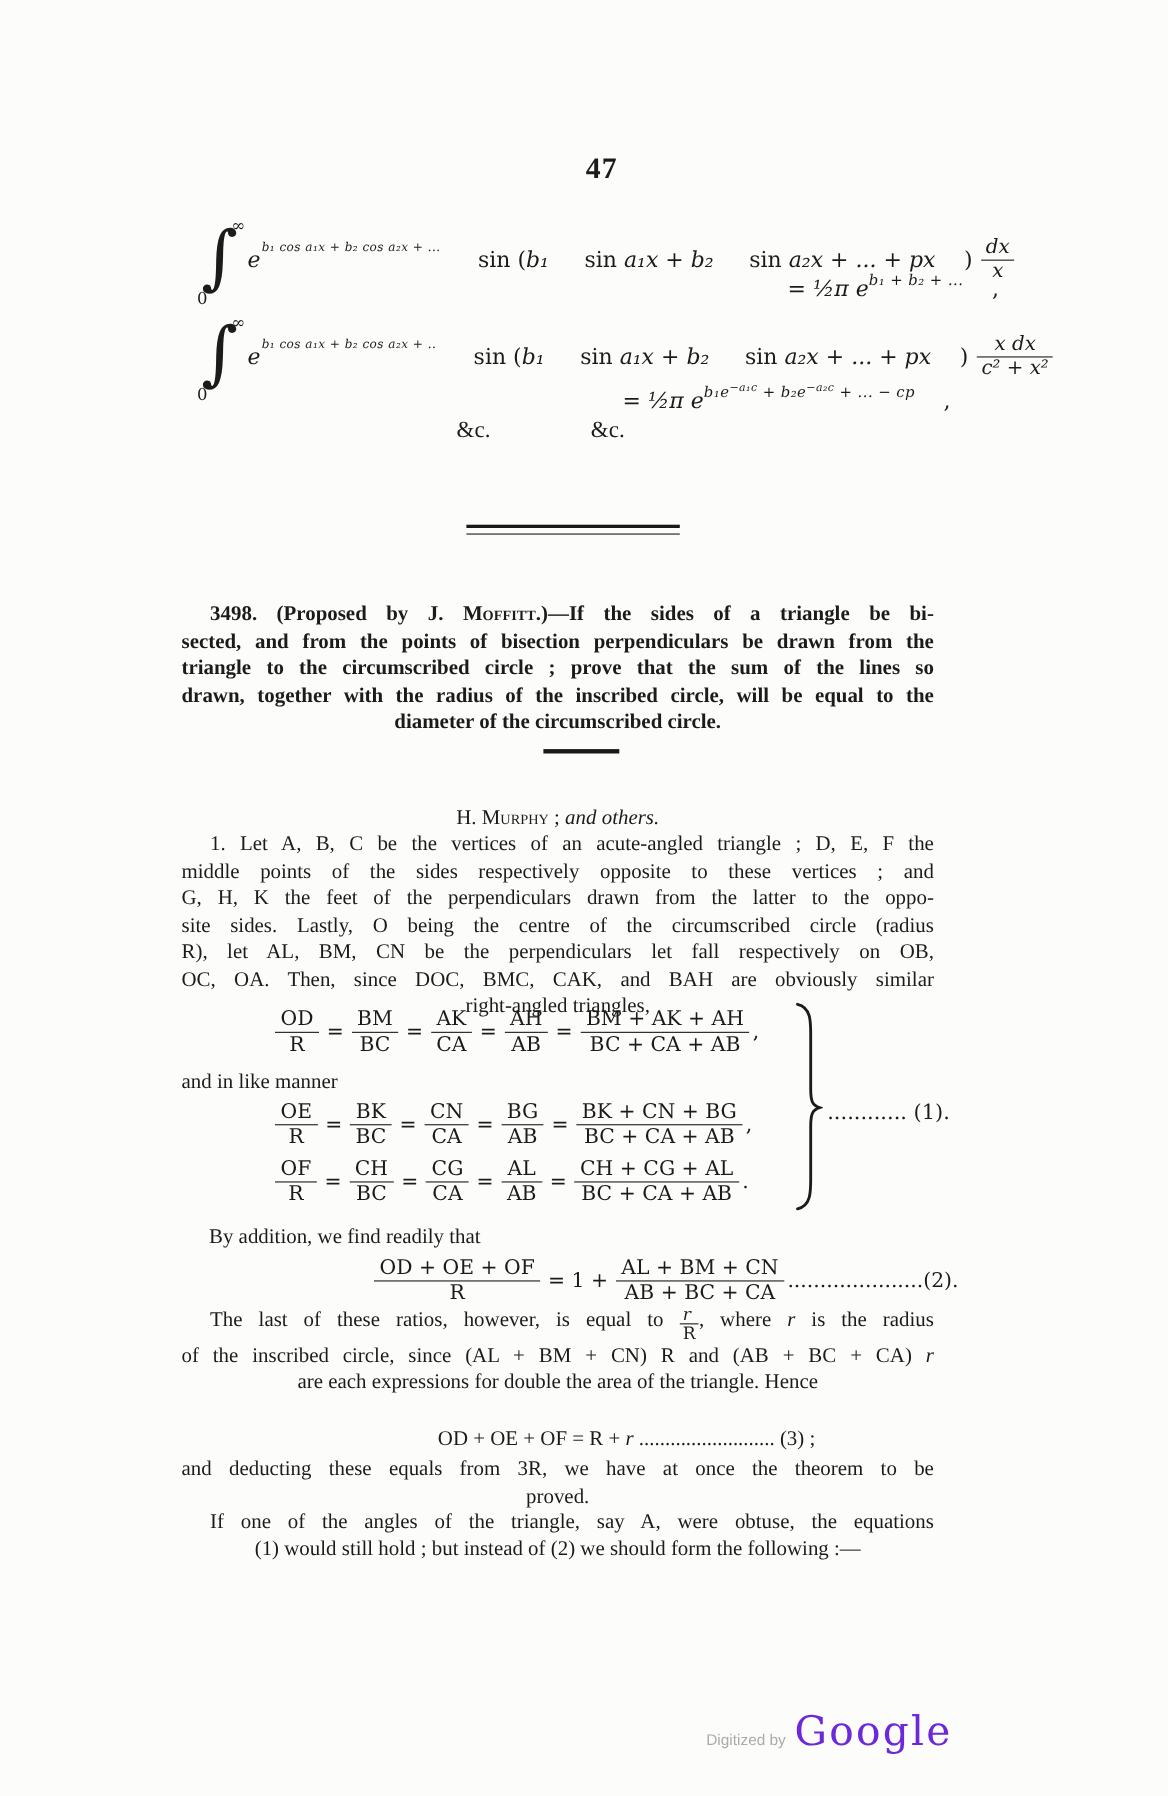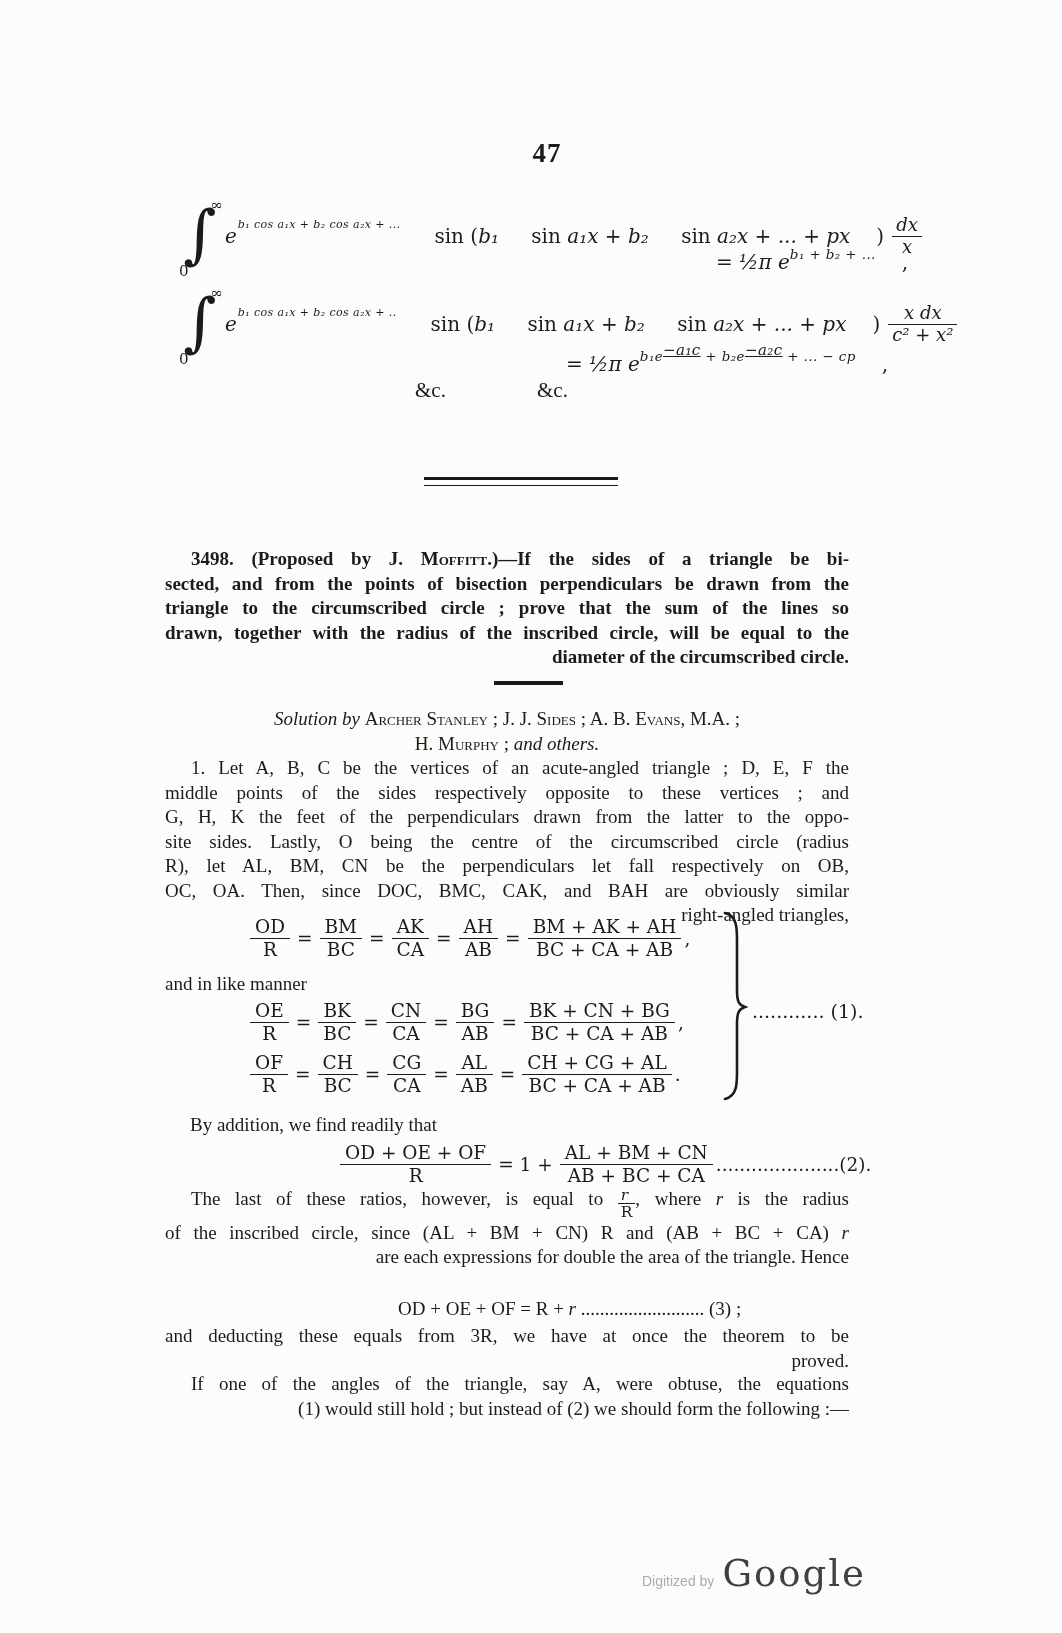--- a/index.html
+++ b/index.html
@@ -9,38 +9,38 @@
     font-family:"Liberation Serif", serif;
     color:#1d1b19;
     overflow:hidden;
   }
   .page { position:relative; width:1062px; height:1633px;padding-left:32px; }
 
   
   .abs { position:absolute; }
   .body-text { font-size:19px; line-height:24.5px; }
   .jline { display:block; text-align:justify; text-align-last:justify; }
-  .lline { display:block; text-align:right; }
+  .lline { display:block; text-align:center; }
   .indent { padding-left:26px; }
   .bold { font-weight:bold; }
   .it { font-style:italic; }
   .rm { font-style:normal;margin-left:26px; }
   .sc { font-variant:small-caps; }
   .mline { position:absolute; display:flex; align-items:center; font-size:20px; font-style:italic; font-family:"DejaVu Serif", serif; }
   .intwrap { position:relative; width:42px; height:76px; flex:none; font-style:normal; margin-right:8px; }
   .intsign { font-size:64px; line-height:72px; display:block; margin-left:8px; }
   .iu { position:absolute; top:-2px; right:-6px; font-size:15px; }
   .il { position:absolute; bottom:-6px; left:4px; font-size:15px; }
   .exp { font-size:11px; position:relative; top:-12px; margin:0 8px 0 1px; letter-spacing:0.4px; }
   .mfr { display:inline-block; text-align:center; vertical-align:middle; margin-left:8px; }
   .mfr .n, .mfr .d { display:block; font-size:18px; line-height:1.12; padding:0 4px; }
   .mfr .d { border-top:1.8px solid #1d1b19; }
   .res { position:absolute; font-size:20px; font-style:italic; font-family:"DejaVu Serif", serif; }
   .sup1 { font-size:13.5px; position:relative; top:-10px; letter-spacing:0.4px; }
-  .sup2 { font-size:15px; position:relative; top:-6px;text-decoration:underline; }
+  .sup2 { font-size:10px; position:relative; top:-6px; }
   .etc { position:absolute; font-size:21px; font-style:normal; }
 
   
   .double-rule { position:absolute; left:424px; top:477px; width:194px; height:5px;
                  border-top:3px solid #191919; border-bottom:1.6px solid #191919; }
   .short-rule  { position:absolute; left:494px; top:681px; width:69px; height:3.5px; background:#191919; }
 
   
   .eqrow { position:absolute; display:flex; align-items:center; font-size:18.5px; font-family:"DejaVu Serif", serif; }
   .eqrow .eqs { padding:0 7px; }
@@ -59,21 +59,21 @@
   
   .pagenum { position:absolute; left:0; top:138px; width:100%; text-align:center;
              font-size:27px; font-weight:bold; letter-spacing:1px; }
 
   .sol-head { position:absolute; left:165px; top:706px; width:684px; text-align:center;
               font-size:19px; line-height:25px; }
 
   
   .watermark { position:absolute; left:642px; top:1552px; display:flex; align-items:baseline; }
   .wm-pre { font-family:"Liberation Sans", sans-serif; font-size:14px; color:#ababab; margin-right:8px; }
-  .wm-brand { font-family:"DejaVu Serif", serif; font-size:37px; color:#404040; letter-spacing:2px;text-align:right; }
+  .wm-brand { font-family:"DejaVu Serif", serif; font-size:37px; color:#6d28d9; letter-spacing:2px;text-align:right; }
 </style>
 </head>
 <body>
 
 <div class="page">
 
   <div class="pagenum">47</div>
 
   <div class="mline" style="left:175px; top:198px;">
     <span class="intwrap">
@@ -122,21 +122,21 @@
     <span class="jline"><span class="indent">3498.</span><span>  (Proposed by J. </span><span class="sc">Moffitt</span><span>.)—If the sides of a triangle be bi-</span></span>
     <span class="jline">sected, and from the points of bisection perpendiculars be drawn from the</span>
     <span class="jline">triangle to the circumscribed circle ; prove that the sum of the lines so</span>
     <span class="jline">drawn, together with the radius of the inscribed circle, will be equal to the</span>
     <span class="lline">diameter of the circumscribed circle.</span>
   </div>
 
   <div class="short-rule"></div>
 
   <div class="sol-head">
-    <span><span class="it">Solution by </span><span class="sc">Archer Stanley ;  J. J. Sides ;  A. B. Evans, M.A. ;</span></span><br>
+    <br>
     <span><span class="sc">H. Murphy ; </span><span class="it">and others.</span></span>
   </div>
 
   <div class="abs body-text" style="left:165px; top:756px; width:684px;">
     <span class="jline"><span class="indent">1. Let A, B, C be the vertices of an acute-angled triangle ;  D, E, F the</span></span>
     <span class="jline">middle points of the sides respectively opposite to these vertices ; and</span>
     <span class="jline">G, H, K the feet of the perpendiculars drawn from the latter to the oppo-</span>
     <span class="jline">site sides.  Lastly, O being the centre of the circumscribed circle (radius</span>
     <span class="jline">R), let AL, BM, CN be the perpendiculars let fall respectively on OB,</span>
     <span class="jline">OC, OA.  Then, since DOC, BMC, CAK, and BAH are obviously similar</span>

